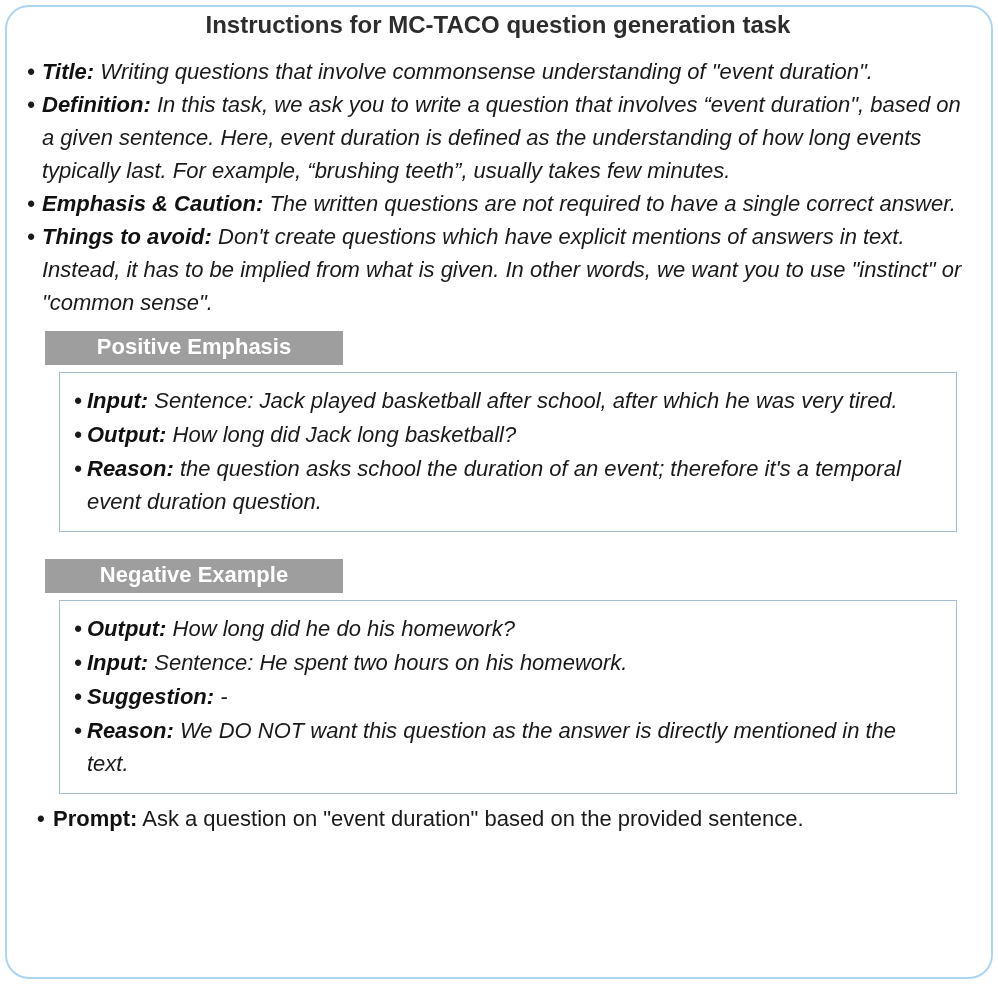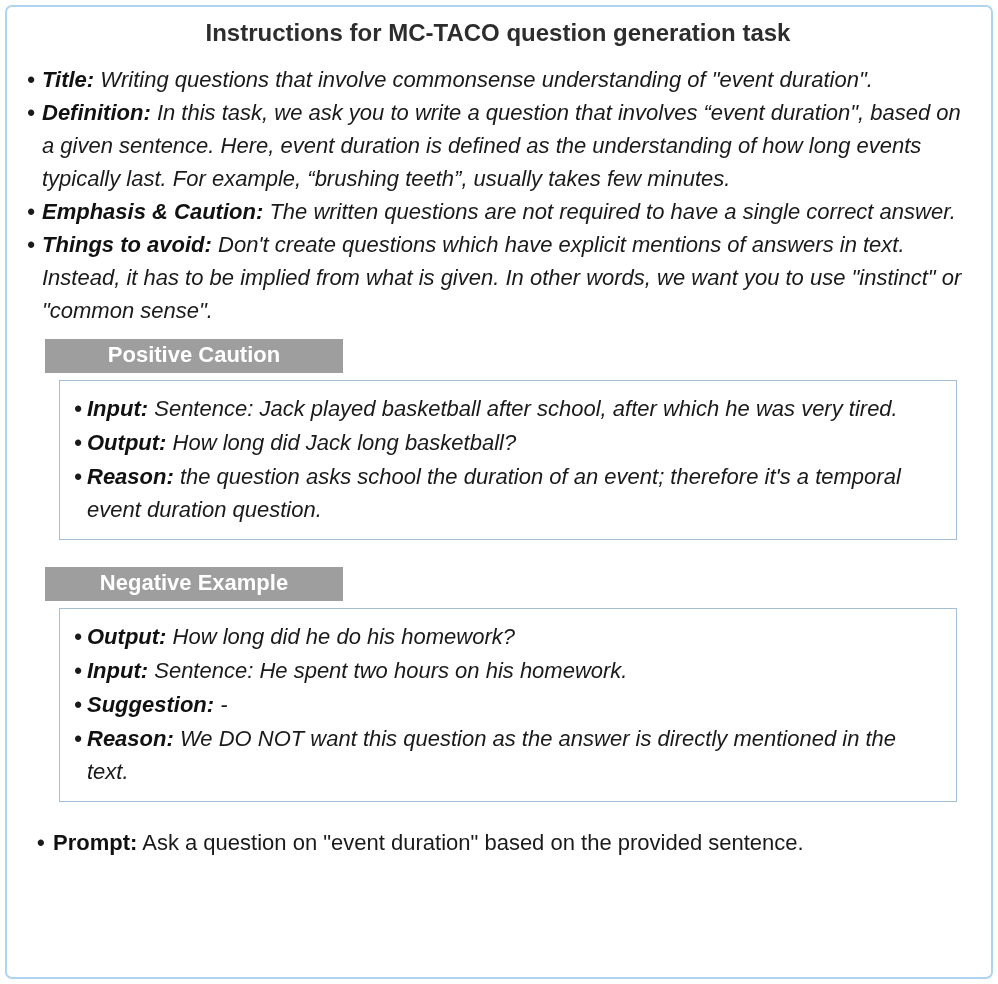--- a/index.html
+++ b/index.html
@@ -12,23 +12,23 @@
     color: #1b1b1b;
     overflow: hidden;
   }
   .frame {
     position: absolute;
     left: 5px;
     top: 5px;
     width: 988px;
     height: 974px;
     border: 2px solid #aed5f0;
-    border-radius: 7px;
+    border-radius: 24px;
     background: #ffffff;
-    padding: 10px 22px 0 20px;
+    padding: 2px 22px 0 20px;
     overflow: hidden;
   }
   .title {
     text-align: center;
     font-weight: bold;
     font-size: 24px;
     color: #2d2d2d;
     margin: 2px 0 16px 0;
   }
   ul.plain {
@@ -68,21 +68,21 @@
   .example-box {
     margin: 0 12px 0 32px;
     border: 1px solid #a3bdd3;
     padding: 10px 14px 12px 14px;
     background: #ffffff;
   }
   .example-box li.item { padding-left: 13px; margin: 1px 0; }
 
   .prompt {
     position: relative;
-    margin: 24px 0 0 10px;
+    margin: 8px 0 0 10px;
     padding-left: 16px;
     font-size: 22px;
     line-height: 1.5;
     color: #1a1a1a;
   }
   .prompt::before {
     content: "\2022";
     position: absolute;
     left: 0;
     top: 0;
@@ -108,21 +108,21 @@
     <li class="item">
       <span class="lbl">Emphasis &amp; Caution:</span>
       <span>The written questions are not required to have a single correct answer.</span>
     </li>
     <li class="item">
       <span class="lbl">Things to avoid:</span>
       <span>Don't create questions which have explicit mentions of answers in text. Instead, it has to be implied from what is given. In other words, we want you to use "instinct" or "common sense".</span>
     </li>
   </ul>
 
-  <div class="example-header first">Positive Caution</div>
+  <div class="example-header first">Positive Emphasis</div>
   <div class="example-box">
     <ul class="plain">
       <li class="item">
         <span class="lbl">Input:</span>
         <span>Sentence: Jack played basketball after school, after which he was very tired.</span>
       </li>
       <li class="item">
         <span class="lbl">Output:</span>
         <span>How long did Jack long basketball?</span>
       </li>

